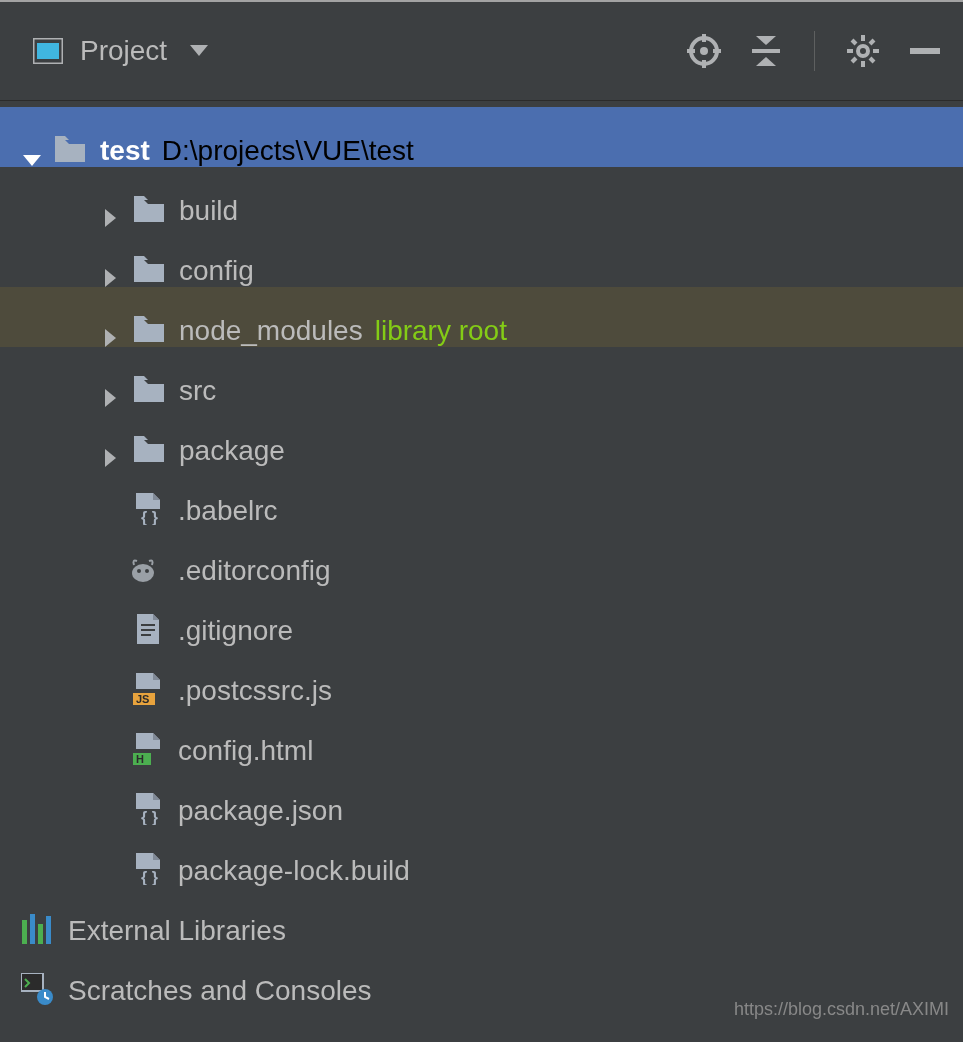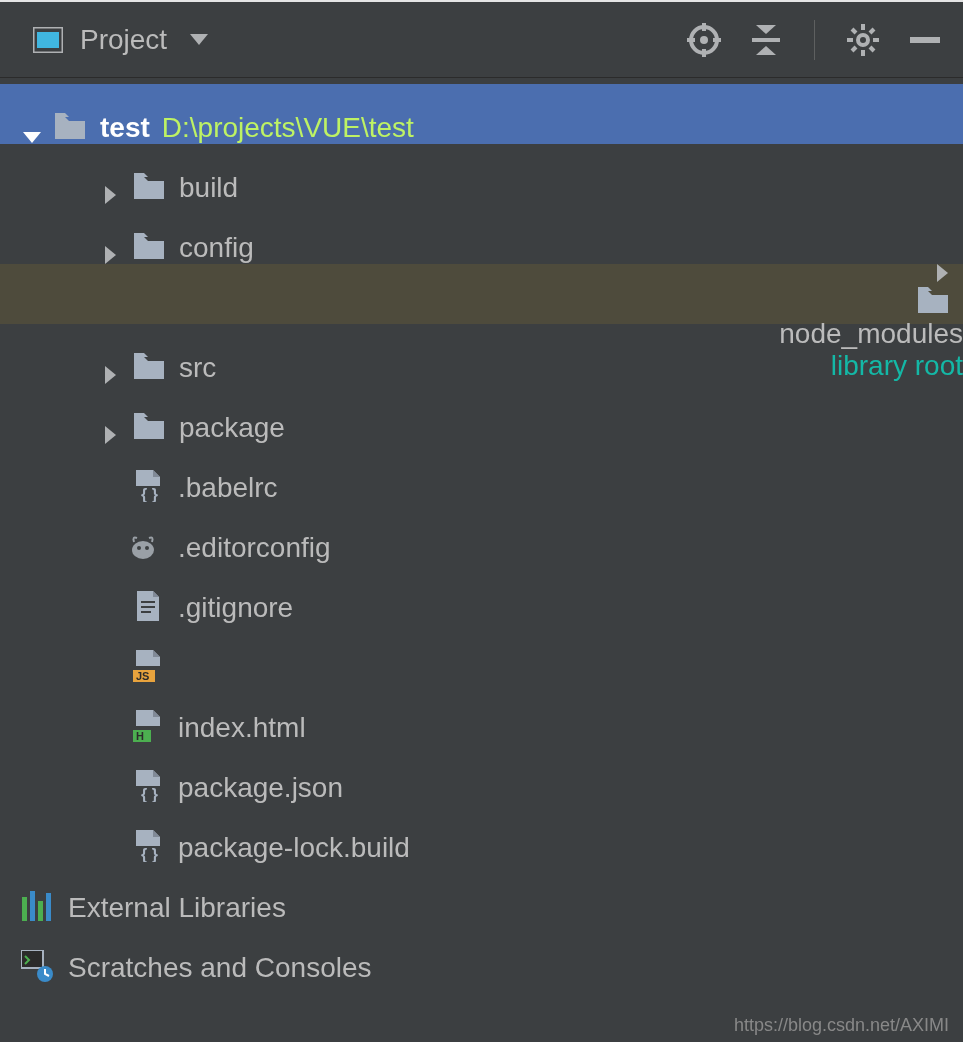--- a/index.html
+++ b/index.html
@@ -7,27 +7,27 @@
     width: 963px;
     height: 1042px;
     background: #3c3f41;
     font-family: "Segoe UI", Arial, sans-serif;
     font-size: 26px;
     color: #bbbbbb;
     overflow: hidden;
     position: relative;
   }
   .toolbar {
-    height: 78px;
+    height: 101px;
     background: #3c3f41;
     display: flex;
     align-items: center;
     padding: 0 20px 0 30px;
     border-bottom: 1px solid #2b2b2b;
-    border-top: 2px solid #e5e5e5;
+    border-top: 2px solid #a3a3a3;
   }
   .toolbar-left {
     display: flex;
     align-items: center;
     gap: 14px;
   }
   .toolbar-right {
     margin-left: auto;
     display: flex;
     align-items: center;
@@ -61,21 +61,20 @@
     padding-left: 20px;
     cursor: pointer;
     white-space: nowrap;
   }
   .tree-row.selected {
     background: #4b6eaf;
     color: #ffffff;
   }
   .tree-row.highlighted {
     background: #4e4b3c;
-    flex-direction: column;
   }
   .expand {
     width: 24px;
     display: flex;
     align-items: center;
     justify-content: center;
     margin-right: 8px;
   }
   .node-icon {
     width: 36px;
@@ -90,33 +89,33 @@
     color: #bbbbbb;
     font-size: 28px;
   }
   .row-text.bold {
     font-weight: 600;
   }
   .row-text.white {
     color: #ffffff;
   }
   .row-suffix {
-    color: #14b8a6;
+    color: #84cc16;
     font-size: 28px;
     margin-left: 12px;
   }
   .row-suffix.white {
-    color: #bef264;
+    color: #000000;
   }
   .indent-1 { padding-left: 99px; }
   .indent-1-file { padding-left: 130px; }
   .top-level { }
   .watermark {
     position: absolute;
-    bottom: 6px;
+    bottom: 22px;
     right: 14px;
     font-size: 18px;
     color: #888;
     font-family: Arial, sans-serif;
   }
   .folder-svg { width: 30px; height: 26px; }
 </style>
 </head>
 <body>
 
@@ -303,32 +302,33 @@
 
   <div class="tree-row indent-1-file">
     <span class="node-icon">
       <svg width="30" height="32" viewBox="0 0 30 32">
           <path d="M3 0 L20 0 L27 7 L27 16 L3 16 Z" fill="#a7b2c0"></path>
           <path d="M20 0 L20 7 L27 7 Z" fill="#818a97"></path>
           <rect x="0" y="20" width="22" height="12" fill="#e8a33d"></rect>
           <text x="3" y="30" font-size="11" font-weight="bold" fill="#2b2b2b">JS</text>
         </svg>
     </span>
+    <span class="row-text">.postcssrc.js</span>
   </div>
 
   <div class="tree-row indent-1-file">
     <span class="node-icon">
       <svg width="30" height="32" viewBox="0 0 30 32">
           <path d="M3 0 L20 0 L27 7 L27 16 L3 16 Z" fill="#a7b2c0"></path>
           <path d="M20 0 L20 7 L27 7 Z" fill="#818a97"></path>
           <rect x="0" y="20" width="18" height="12" fill="#4caf50"></rect>
           <text x="3" y="30" font-size="11" font-weight="bold" fill="#2b2b2b">H</text>
         </svg>
     </span>
-    <span class="row-text">index.html</span>
+    <span class="row-text">config.html</span>
   </div>
 
   <div class="tree-row indent-1-file">
     <span class="node-icon">
       <svg width="30" height="32" viewBox="0 0 30 32">
           <path d="M3 0 L20 0 L27 7 L27 16 L3 16 Z" fill="#a7b2c0"></path>
           <path d="M20 0 L20 7 L27 7 Z" fill="#818a97"></path>
           <text x="8" y="30" font-size="16" font-weight="bold" fill="#a7b2c0">{ }</text>
         </svg>
     </span>

